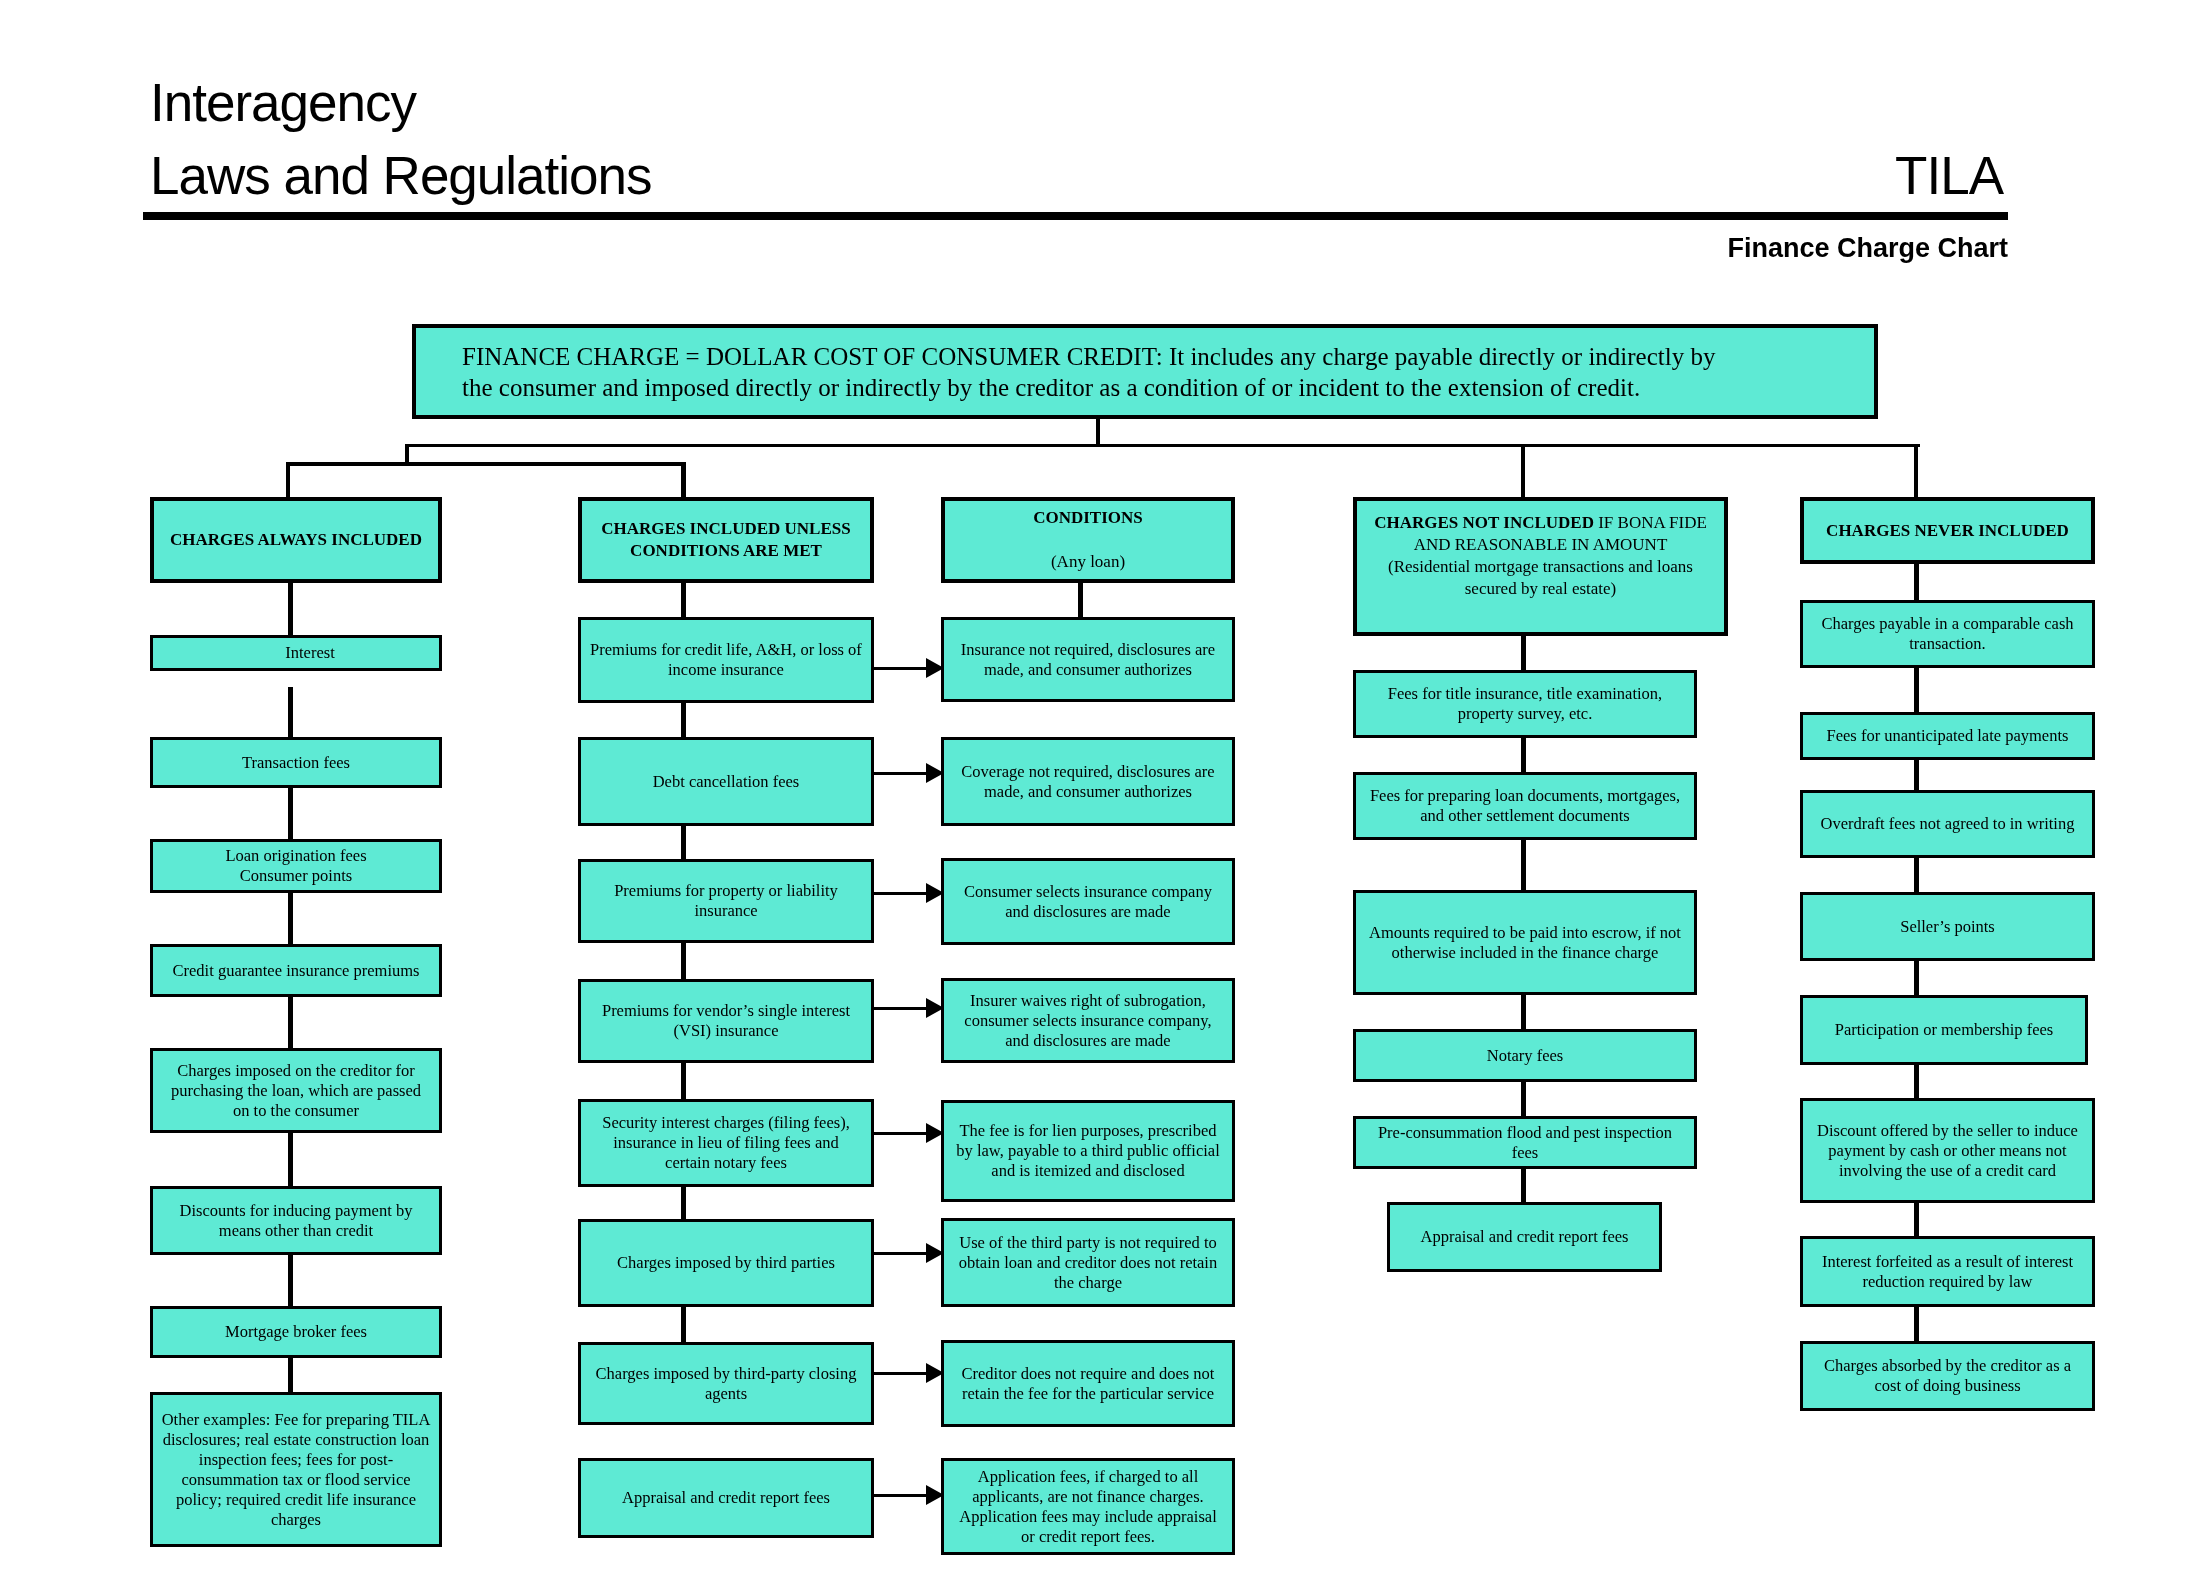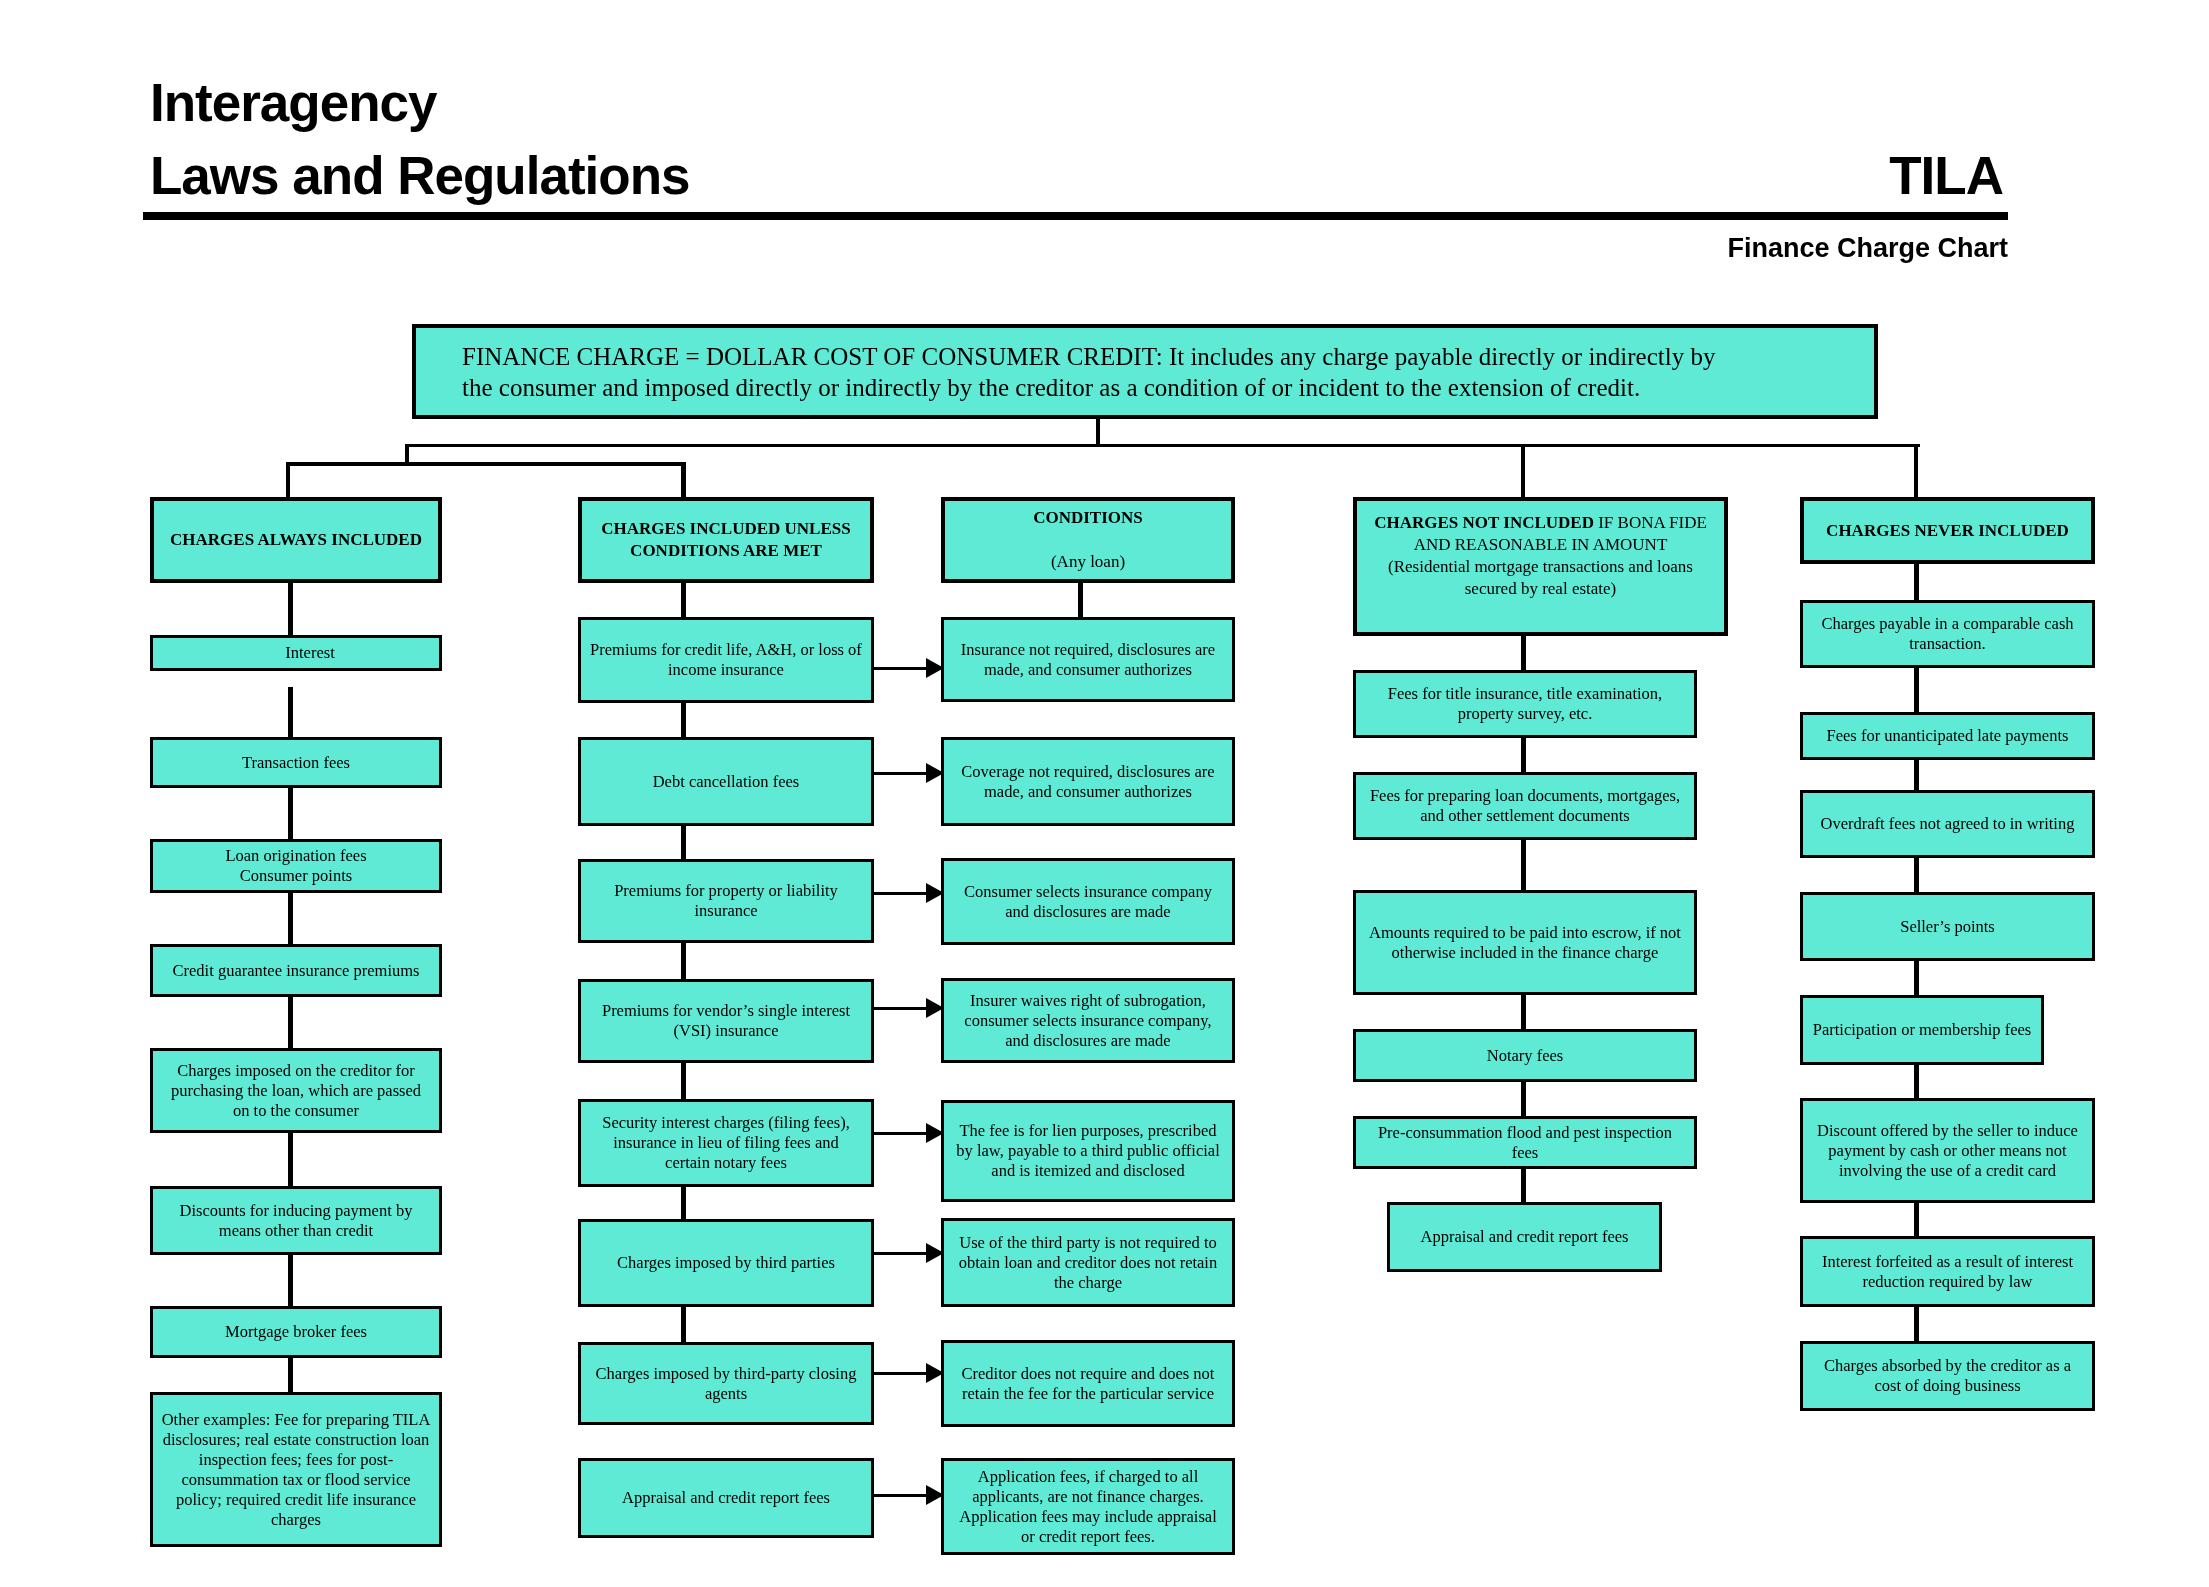--- a/index.html
+++ b/index.html
@@ -1,18 +1,18 @@
 <!DOCTYPE html>
 <html><head>
 <meta charset="utf-8">
 <style>
   html,body{margin:0;padding:0;background:#fff;}
   #page{position:relative;width:2209px;height:1587px;background:#ffffff;color:#000;
         font-family:"Liberation Serif", serif;overflow:hidden;}
-  .doc-title{position:absolute;font-family:"Liberation Sans",sans-serif;font-weight:bold;
+  .doc-title{position:absolute;font-family:"Liberation Sans",sans-serif;font-weight:normal;
              font-size:53px;line-height:53px;letter-spacing:-1px;}
   .rule{position:absolute;background:#000;}
   .chart-title{position:absolute;font-family:"Liberation Sans",sans-serif;font-weight:bold;
                font-size:27px;line-height:30px;text-align:right;}
   .box{position:absolute;box-sizing:border-box;border:3px solid #000;background:#5eead4;
        display:flex;align-items:center;justify-content:center;text-align:center;
        font-size:16.5px;line-height:20px;padding:2px 8px;white-space:pre-line;}
   .hdr{border-width:4px;font-weight:bold;font-size:17px;line-height:22px;padding:4px 10px;}
   .defbox{border-width:4px;font-size:25px;line-height:31px;text-align:left;
           justify-content:flex-start;padding:10px 46px;white-space:pre-line;}
@@ -138,18 +138,18 @@
   <div class="conn" style="left:1914px;top:759px;width:5px;height:31px;"></div>
   <div class="conn" style="left:1914px;top:858px;width:5px;height:34px;"></div>
   <div class="conn" style="left:1914px;top:961px;width:5px;height:34px;"></div>
   <div class="conn" style="left:1914px;top:1065px;width:5px;height:33px;"></div>
   <div class="conn" style="left:1914px;top:1203px;width:5px;height:33px;"></div>
   <div class="conn" style="left:1914px;top:1307px;width:5px;height:34px;"></div>
   <div class="box" style="left:1800px;top:600px;width:295px;height:68px;">Charges payable in a comparable cash transaction.</div>
   <div class="box" style="left:1800px;top:712px;width:295px;height:48px;">Fees for unanticipated late payments</div>
   <div class="box" style="left:1800px;top:790px;width:295px;height:68px;">Overdraft fees not agreed to in writing</div>
   <div class="box" style="left:1800px;top:892px;width:295px;height:69px;">Seller’s points</div>
-  <div class="box" style="left:1800px;top:995px;width:244px;height:70px;">Participation or membership fees</div>
+  <div class="box" style="left:1800px;top:995px;width:288px;height:70px;">Participation or membership fees</div>
   <div class="box" style="left:1800px;top:1098px;width:295px;height:105px;">Discount offered by the seller to induce payment by cash or other means not involving the use of a credit card</div>
   <div class="box" style="left:1800px;top:1236px;width:295px;height:71px;">Interest forfeited as a result of interest reduction required by law</div>
   <div class="box" style="left:1800px;top:1341px;width:295px;height:70px;">Charges absorbed by the creditor as a cost of doing business</div>
 
 </div>
 
 </body></html>

